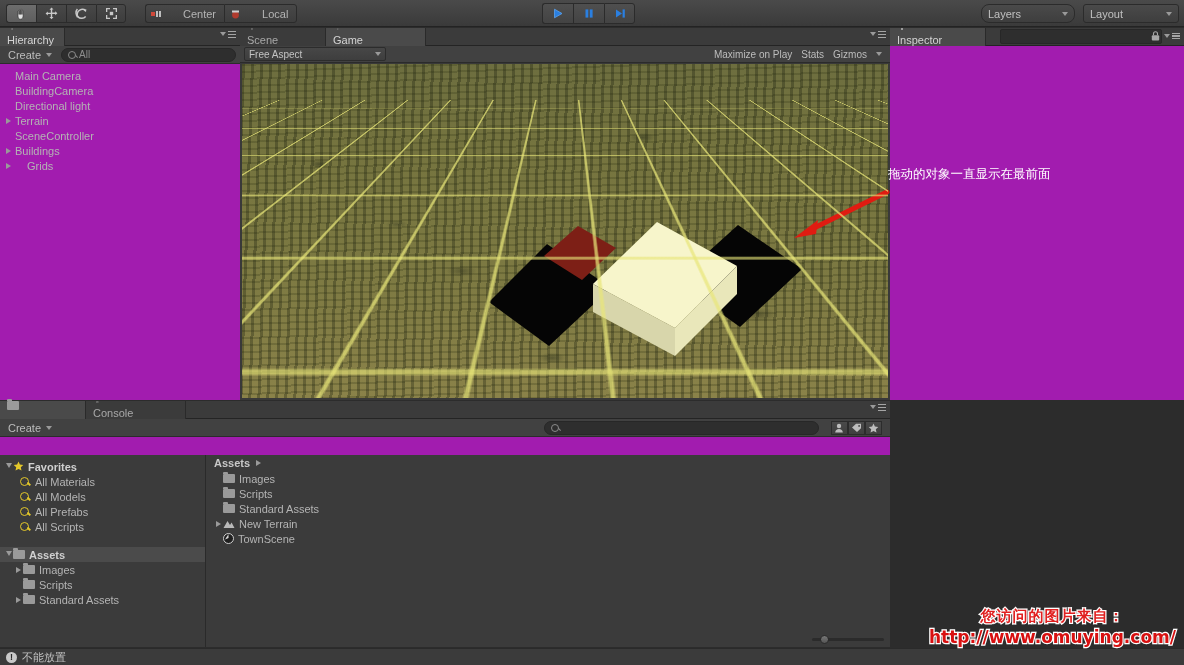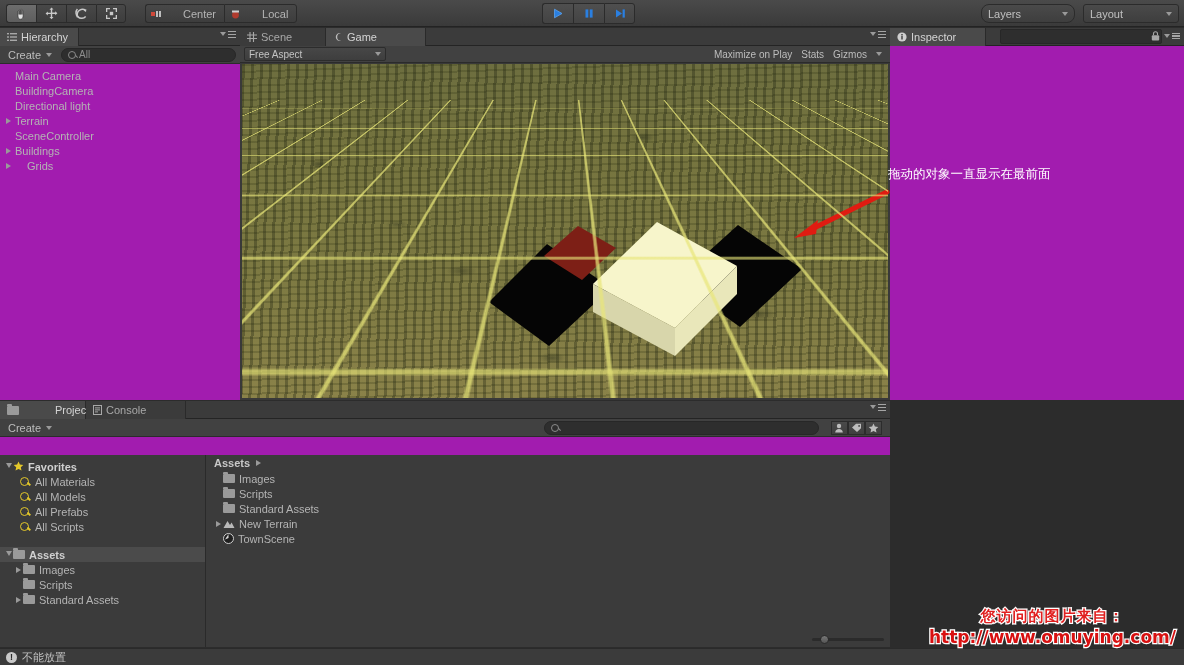--- a/index.html
+++ b/index.html
@@ -60,23 +60,23 @@
   .caret { width: 0; height: 0; border-left: 3px solid transparent; border-right: 3px solid transparent;
     border-top: 4px solid #9a9a9a; margin-left: 10px; }
 
   
   .panel-tabbar {
     position: absolute; left: 0; top: 0; width: 100%; height: 18px;
     background: #3b3b3b; border-bottom: 1px solid #242424;
   }
   .tab {
     position: absolute; top: 0; height: 18px; padding: 0 10px 0 7px;
-    display: flex; align-items: center; gap: 4px;
+    display: flex; align-items: flex-start; gap: 4px;
     font-size: 11px; color: #a8a8a8; cursor: pointer;
-    background: #3b3b3b; border-right: 1px solid #2a2a2a;
+    background: #3b3b3b; border-right: 1px solid #2a2a2a; flex-direction: column;
   }
   .tab.active { background: #4a4a4a; color: #d4d4d4; }
   .panel-body { position: absolute; left: 0; top: 18px; right: 0; bottom: 0; background: #a21caf; }
 
   .sub-toolbar {
     height: 18px; background: #414141; border-bottom: 1px solid #2c2c2c;
     display: flex; align-items: center; padding: 0 4px; gap: 5px;
   }
   .create-btn { display: flex; align-items: center; gap: 3px; color: #bdbdbd;
     padding: 0 4px; height: 15px; cursor: pointer; }

